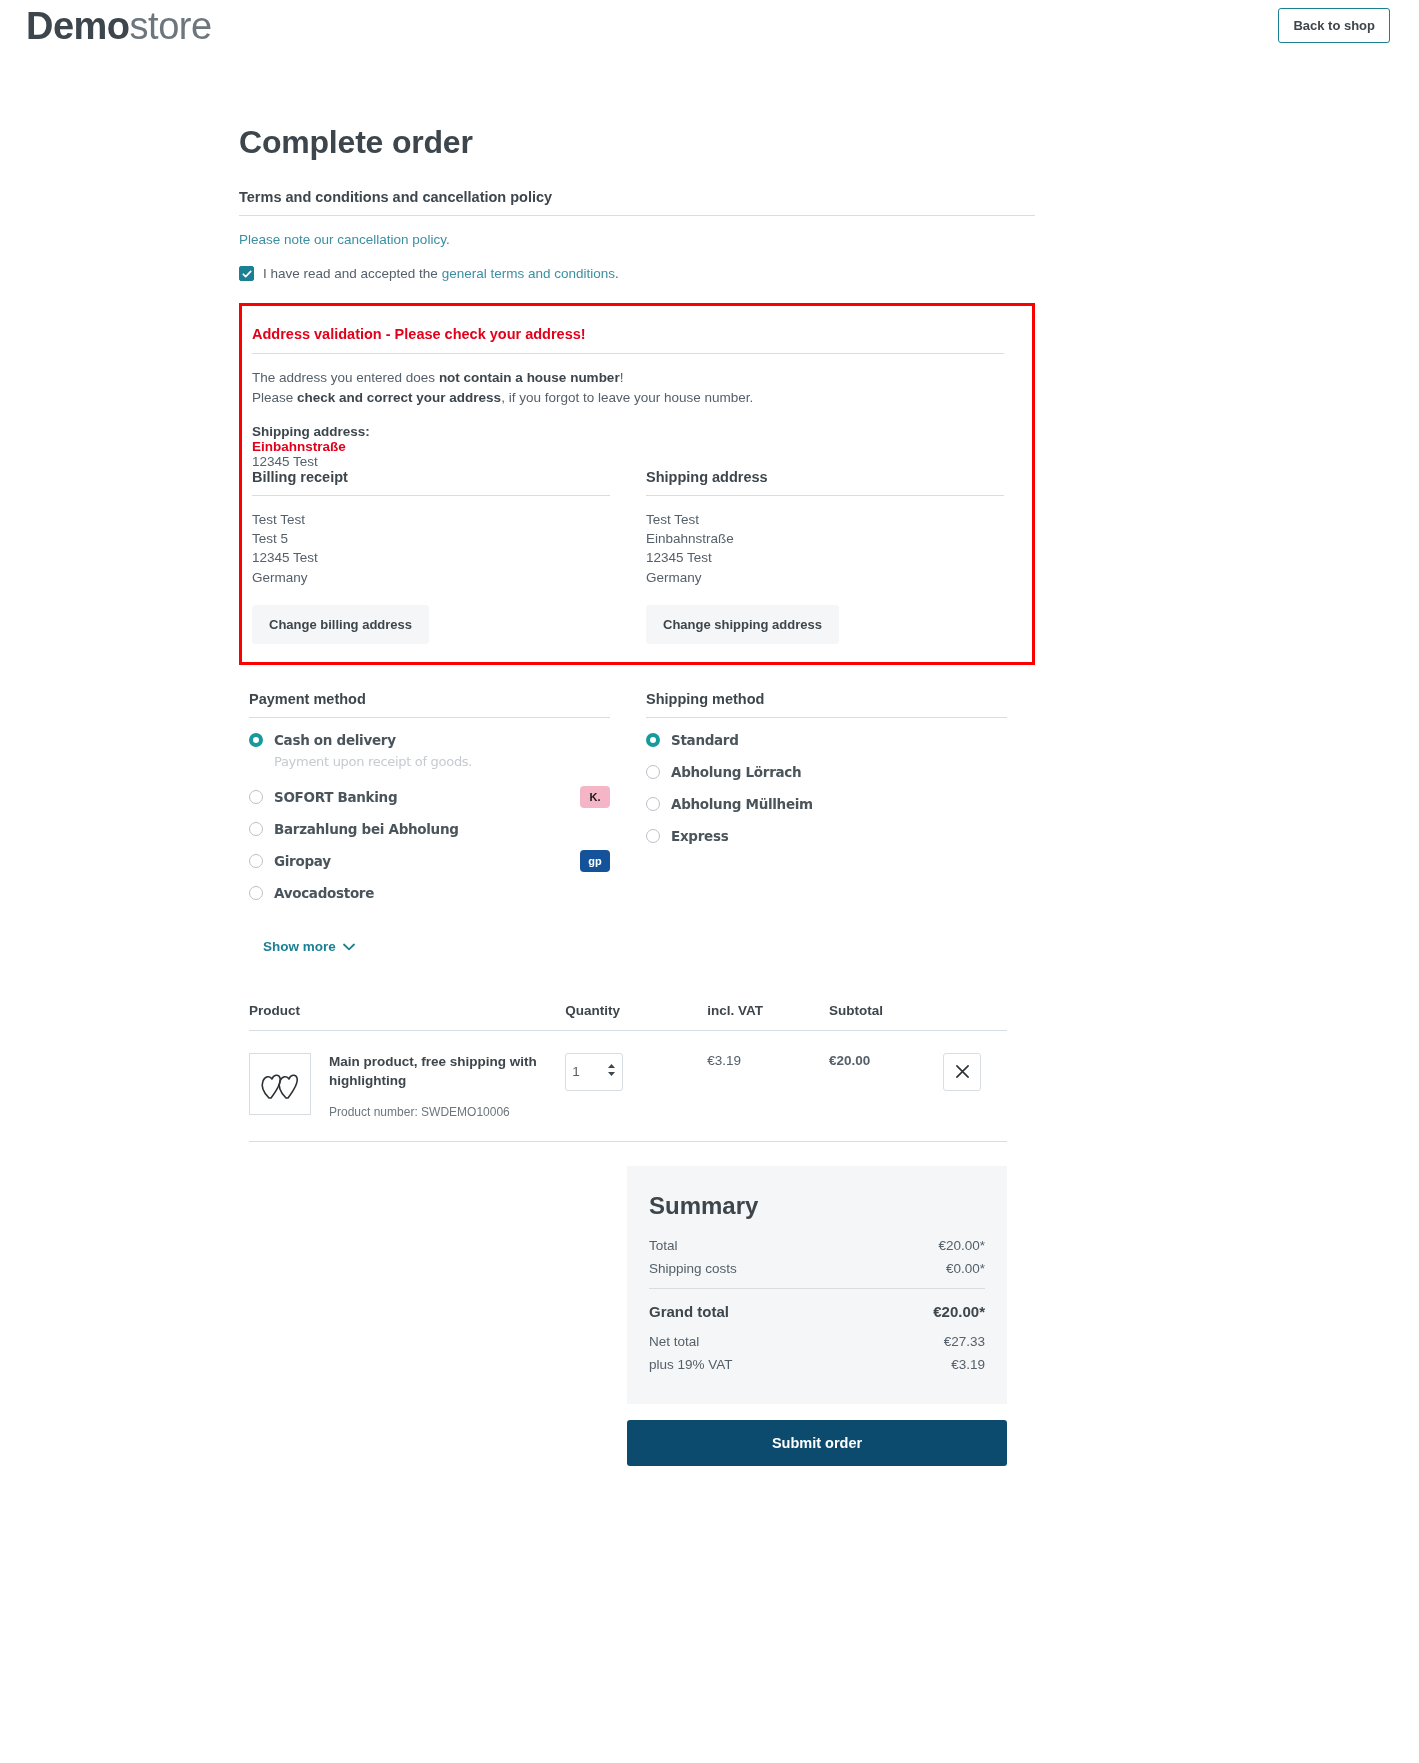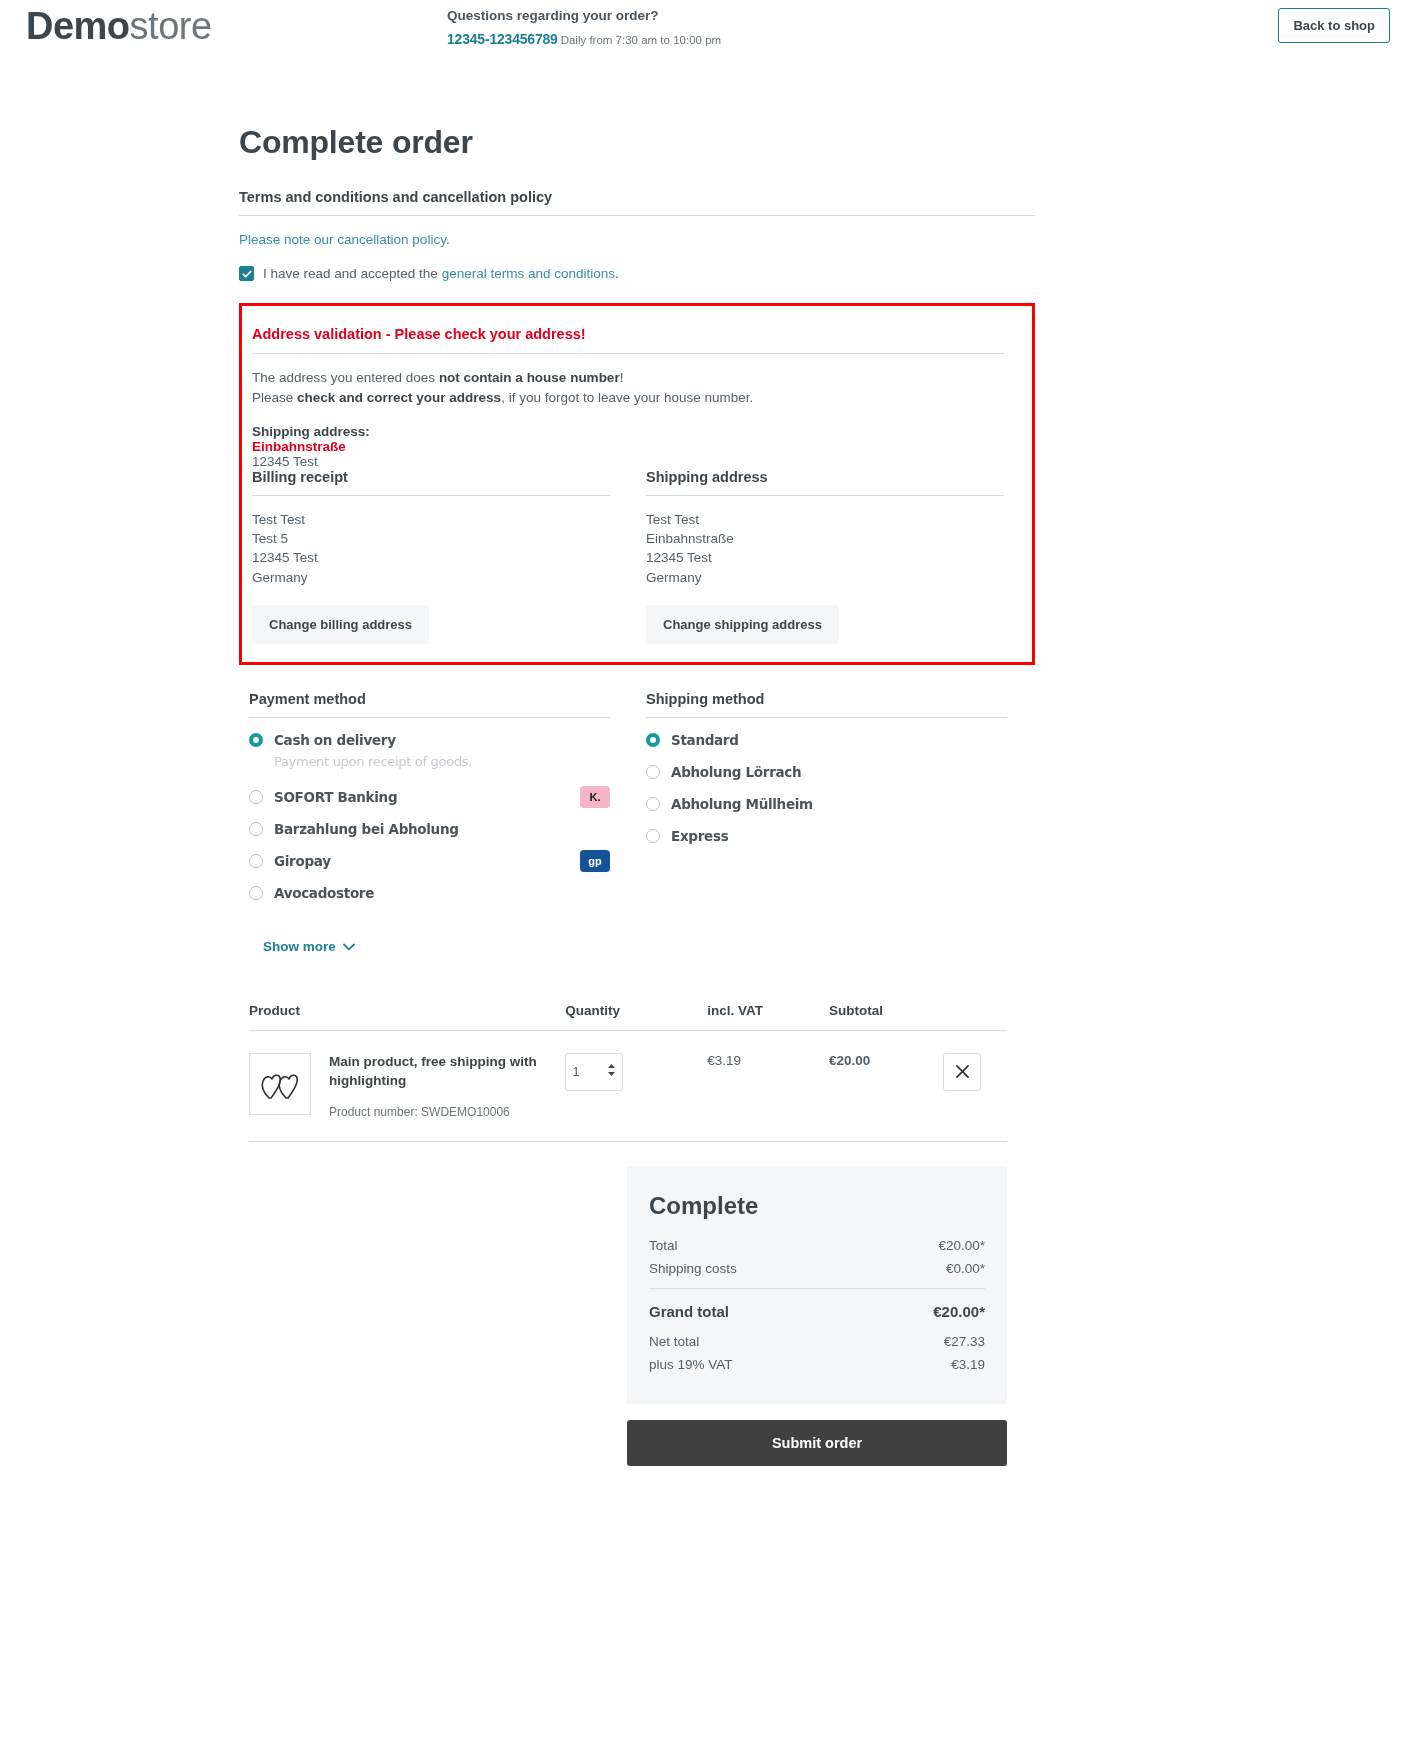--- a/index.html
+++ b/index.html
@@ -355,21 +355,21 @@
   .sum-row.total {
     font-weight: bold;
     color: #3d464c;
     font-size: 15px;
     padding: 12px 0 10px 0;
   }
   .sum-div { border-top: 1px solid #d8dde1; margin: 8px 0 2px 0; }
   .submit-btn {
     width: 380px;
     margin-top: 16px;
-    background: #404040;
+    background: #0c4a6e;
     color: #ffffff;
     font-size: 14.5px;
     font-weight: bold;
     border: none;
     padding: 15px 0;
     border-radius: 3px;
     cursor: pointer;
     font-family: "Liberation Sans", sans-serif;
   }
   .submit-wrap {
@@ -379,26 +379,20 @@
   }
 </style>
 </head>
 <body>
 
 <div class="top-header">
   <div class="logo">
     <span class="bold">Demo</span><span class="light">store</span>
   </div>
 
-  <div class="contact-block">
-    <div class="contact-title">Questions regarding your order?</div>
-    <div class="contact-line">
-      <span class="contact-phone">12345-123456789</span><span class="contact-hours">Daily from 7:30 am to 10:00 pm</span>
-    </div>
-  </div>
 
   <button class="back-to-shop">Back to shop</button>
 </div>
 
 <div class="page">
   <div class="content">
 
     <h1 class="page-title">Complete order</h1>
 
     <div>
@@ -574,21 +568,21 @@
                 </svg>
               </span>
             </td>
           </tr>
         </tbody>
       </table>
     </div>
 
     <div class="summary-area">
       <div class="summary-card">
-        <div class="summary-title">Complete</div>
+        <div class="summary-title">Summary</div>
 
         <div class="sum-row">
           <span>Total</span>
           <span>€20.00*</span>
         </div>
         <div class="sum-row">
           <span>Shipping costs</span>
           <span>€0.00*</span>
         </div>
 

